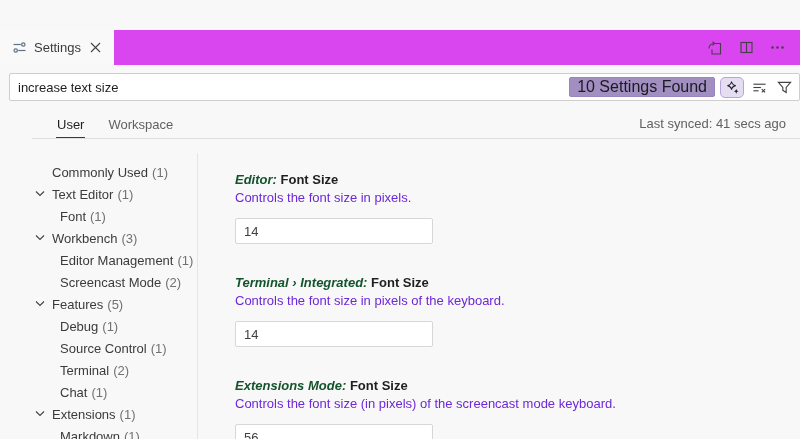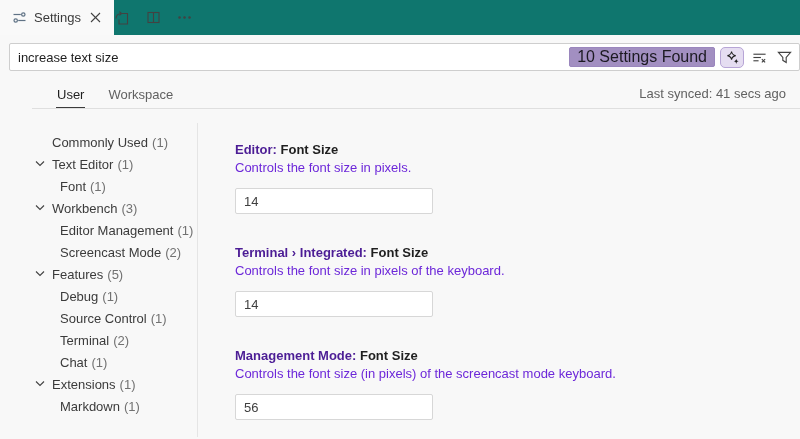--- a/index.html
+++ b/index.html
@@ -4,21 +4,21 @@
 <style>
   * { box-sizing: border-box; margin: 0; padding: 0; }
   html,body { background:#ffffff; }
   body { font-family: "Liberation Sans", sans-serif; }
   .window {
     position: relative; width: 800px; height: 439px;
     background: #f8f8f8; color: #1f1f1f; font-size: 13px; overflow: hidden;
   }
 
   
-  .tabbar { height: 35px; background: #0f766e; display: flex; justify-content: flex-start; align-items: stretch; }
+  .tabbar { height: 35px; background: #d946ef; display: flex; justify-content: space-between; align-items: stretch; margin-top: 30px; }
   .tab { width: 114px; background: #f9f9f9; display: flex; align-items: center; padding: 0 10px 0 12px; gap: 7px; cursor: pointer; }
   .tab-label { color: #3b3b3b; }
   .tab-close { margin-left: auto; display: flex; align-items: center; justify-content: center; width: 18px; height: 18px; border-radius: 3px; cursor: pointer; }
   .editor-actions { display: flex; align-items: center; gap: 16px; padding-right: 15px; }
   .editor-actions .icon-btn { display: flex; align-items: center; cursor: pointer; }
 
   
   .search-row { padding: 8px 0 7px 9px; }
   .search-box { height: 28px; background: #ffffff; border: 1px solid #cecece; border-radius: 2px; display: flex; align-items: center; }
   .search-box input { flex: 1; height: 100%; border: none; outline: none; background: transparent; padding: 0 8px; font: 13px "Liberation Sans", sans-serif; color: #1f1f1f; }
@@ -40,21 +40,21 @@
   .toc::after { content: ""; position: absolute; right: 0; top: 14px; bottom: 0; width: 1px; background: #e5e5e5; }
   .toc-row { height: 22px; display: flex; align-items: center; color: #3b3b3b; position: relative; cursor: pointer; }
   .toc-row.lvl0 { padding-left: 52px; }
   .toc-row.lvl1 { padding-left: 60px; }
   .twistie { position: absolute; left: 35px; top: 6px; display: flex; }
   .toc-count { margin-left: 4px; color: #717171; }
 
   .main { flex: 1; padding: 32px 0 0 37px; overflow: hidden; }
   .setting { margin-bottom: 30px; }
   .setting-title { line-height: 17px; }
-  .setting-title .cat { font-weight: 600; color: #4c1d95; }
+  .setting-title .cat { font-weight: 600; color: #14532d; font-style: italic; }
   .setting-title .name { font-weight: 700; color: #1f1f1f; }
   .setting-desc { margin-top: 2px; color: #6d28d9; line-height: 16px; }
   .setting-input { display: block; margin-top: 12px; width: 198px; height: 26px; background: #ffffff; border: 1px solid #d7d7d7; border-radius: 2px; padding: 0 8px; font: 13px "Liberation Sans", sans-serif; color: #404040; outline: none; }
 
   svg { display: block; }
 </style>
 </head>
 <body>
 
 <div class="window">
@@ -229,21 +229,21 @@
         <div class="setting-title">
           <span class="cat">Terminal › Integrated:</span>
           <span class="name">Font Size</span>
         </div>
         <div class="setting-desc">Controls the font size in pixels of the keyboard.</div>
         <input class="setting-input" type="text" value="14" style="">
       </div>
 
       <div class="setting">
         <div class="setting-title">
-          <span class="cat">Management Mode:</span>
+          <span class="cat">Extensions Mode:</span>
           <span class="name">Font Size</span>
         </div>
         <div class="setting-desc">Controls the font size (in pixels) of the screencast mode keyboard.</div>
         <input class="setting-input" type="text" value="56" style="">
       </div>
 
     </div>
   </div>
 </div>
 

